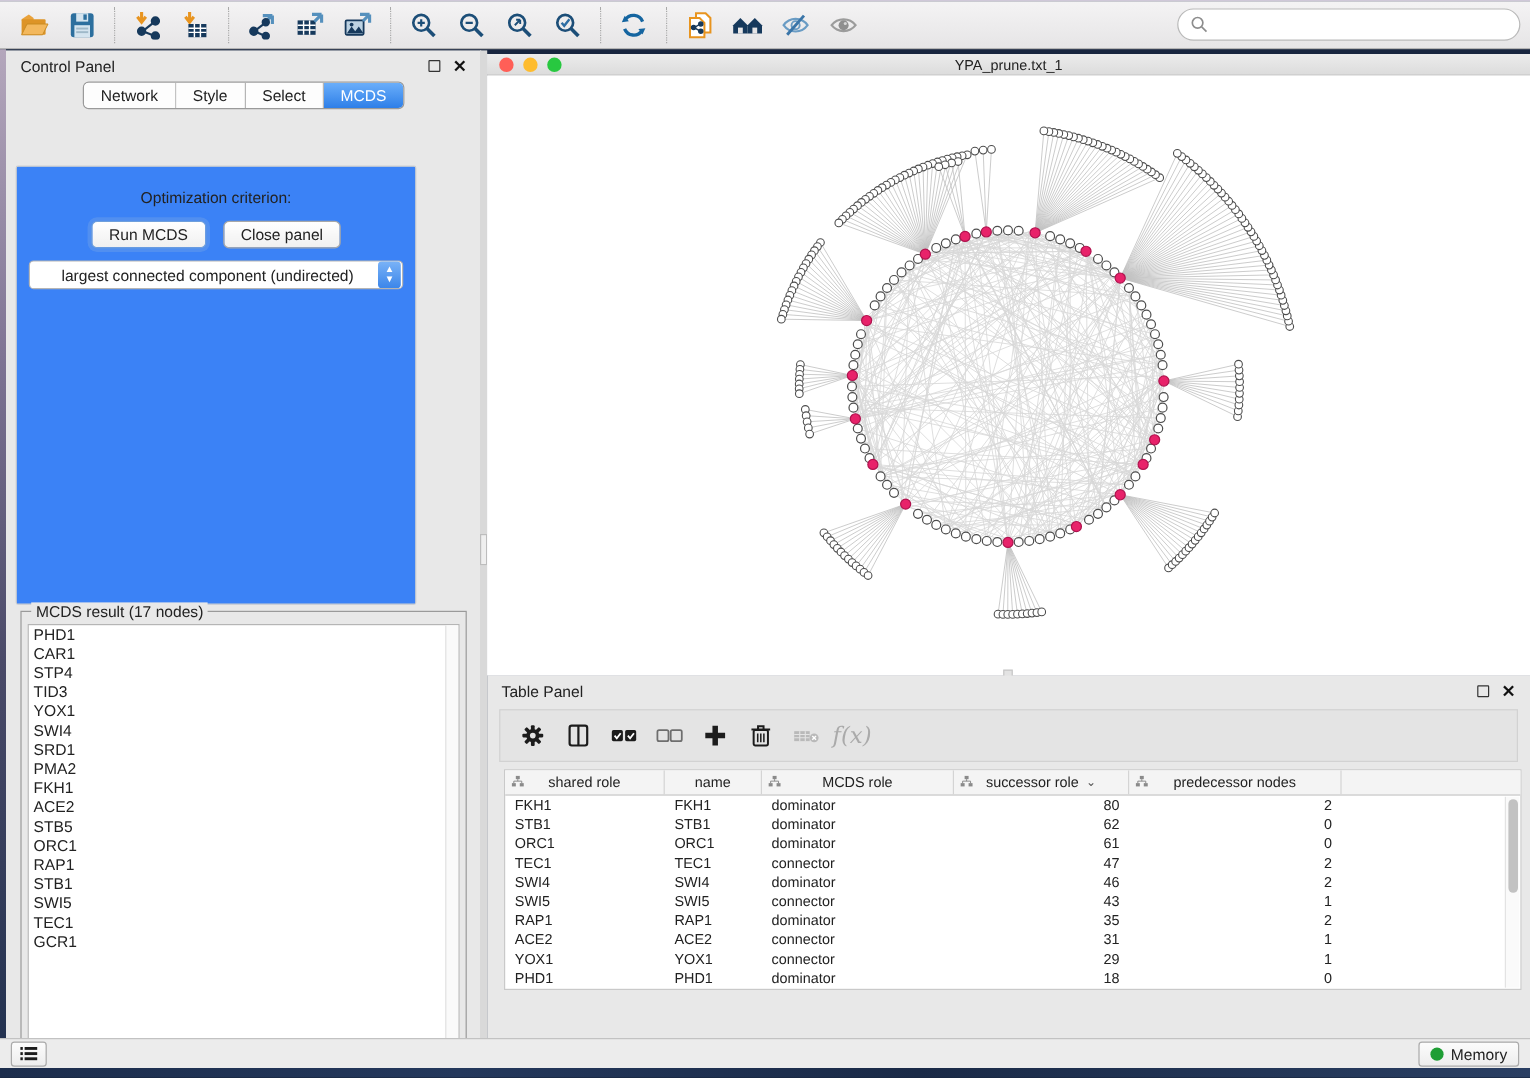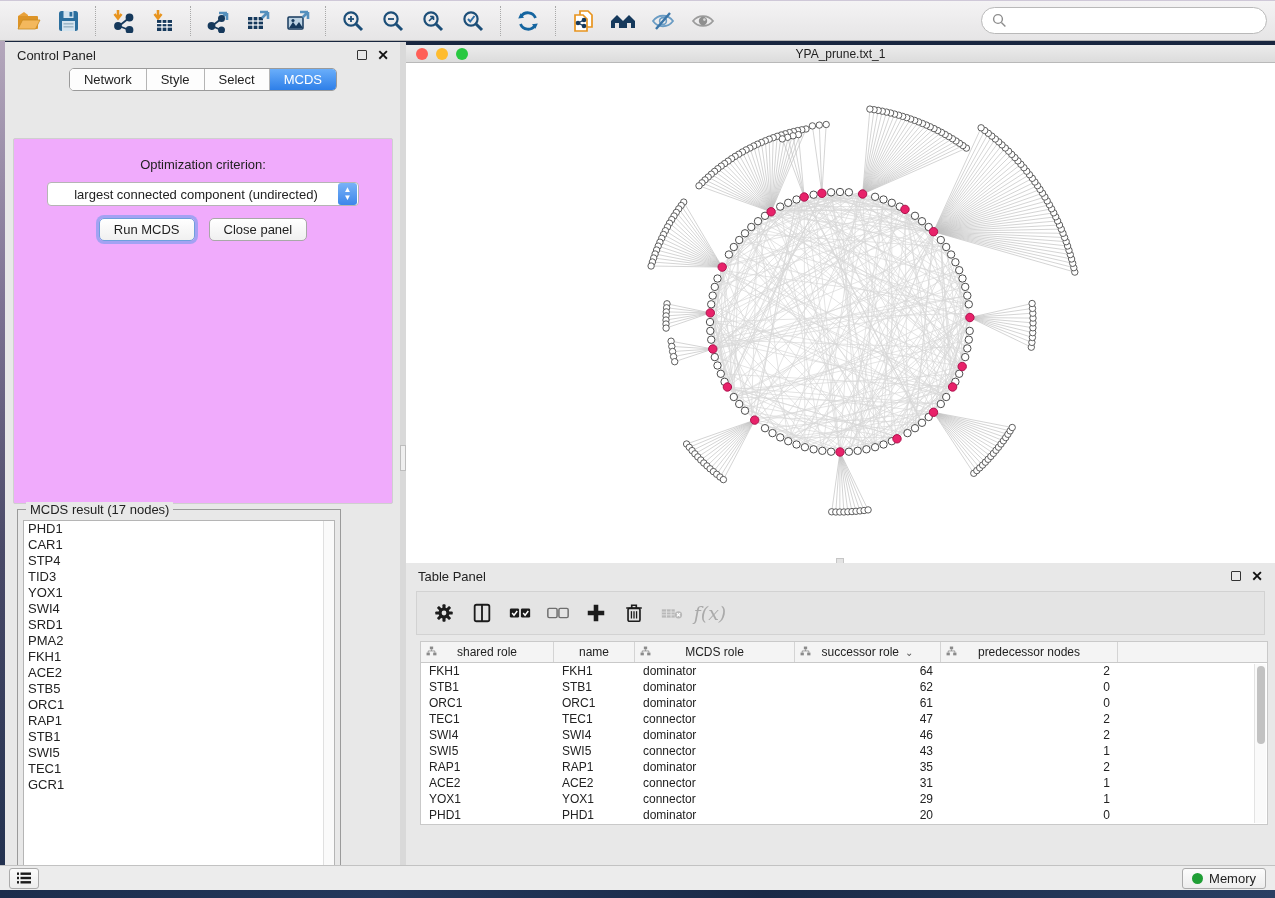--- a/index.html
+++ b/index.html
@@ -35,34 +35,34 @@
     font-size:13px; color:#222; }
   .panel-ctls { margin-left:auto; display:flex; align-items:center; gap:10px; }
   .float-ico { width:10px; height:10px; border:1.6px solid #333; border-radius:1px; display:inline-block; }
   .close-ico { font-size:14px; font-weight:bold; color:#111; line-height:10px; }
   #cp-tabs-row { display:flex; justify-content:center; position:relative; z-index:2; }
   .seg { display:flex; border:1px solid #9a9a9a; border-radius:5px; overflow:hidden; background:#fff; }
   .seg-tab { padding:3px 14px; font-size:13px; color:#222; background:#fdfdfd;
     border-right:1px solid #b5b5b5; cursor:default; }
   .seg-tab:last-child { border-right:none; }
   .seg-tab.active { background:linear-gradient(#6aaefa,#2e7fe8); color:#fff; }
-  #cp-body { position:absolute; left:8px; top:96px; width:380px; height:366px;
-    background:#f0abfc; border:1px solid #cfcfcf; border-radius:2px; text-align:center; }
+  #cp-body { position:absolute; left:8px; top:96px; width:334px; height:366px;
+    background:#3b82f6; border:1px solid #cfcfcf; border-radius:2px; text-align:center; }
   #opt-label { margin-top:18px; font-size:13px; }
   #criterion-select { margin:10px auto 0; width:312px; height:24px; background:#fff;
     border:1px solid #b5b5b5; border-radius:4px; display:flex; align-items:center; }
   #criterion-select .val { flex:1; font-size:13px; text-align:center; padding-left:6px; white-space:nowrap; }
   #criterion-select .stepper { width:19px; height:22px; border-radius:3px; margin-right:1px;
     background:linear-gradient(#79b2f7,#3c86ea); color:#fff; font-size:8px; line-height:8px;
     display:flex; flex-direction:column; align-items:center; justify-content:center; }
   #cp-buttons { margin-top:12px; display:flex; justify-content:center; gap:14px; }
   .btn { font-size:13px; padding:3px 14px; background:linear-gradient(#ffffff,#f0f0f0);
     border:1px solid #a8a8a8; border-radius:5px; color:#222; }
   .btn.focused { box-shadow:0 0 0 3px rgba(100,155,235,.55); border-color:#6f9fdc; }
-  #mcds-result { position:absolute; left:12px; top:467px; width:324px; height:371px;
+  #mcds-result { position:absolute; left:12px; top:467px; width:372px; height:371px;
     border:1px solid #9a9a9a; background:#e8e8e8; }
   #mcds-result legend { position:absolute; top:-8px; left:8px; background:#e8e8e8;
     padding:0 4px; font-size:13px; }
   #mcds-list { position:absolute; left:5px; top:10px; right:5px; bottom:5px;
     background:#fff; border:1px solid #b5b5b5; overflow:hidden; }
   #mcds-scroll { position:absolute; right:0; top:0; bottom:0; width:11px;
     background:#fafafa; border-left:1px solid #e0e0e0; }
   .mcds-item { font-size:13px; line-height:16px; padding-left:4px; }
 
   
@@ -309,30 +309,30 @@
   <div id="cp-tabs-row">
     <div class="seg" id="cp-seg">
         <div class="seg-tab">Network</div>
         <div class="seg-tab">Style</div>
         <div class="seg-tab">Select</div>
         <div class="seg-tab active">MCDS</div>
       </div>
   </div>
   <div id="cp-body">
     <div id="opt-label">Optimization criterion:</div>
+    <div id="cp-buttons">
+      <button class="btn focused">Run MCDS</button>
+      <button class="btn">Close panel</button>
+    </div>
     <div id="criterion-select">
       <span class="val">largest connected component (undirected)</span>
       <span class="stepper">
           <span>▲</span>
           <span>▼</span>
         </span>
-    </div>
-    <div id="cp-buttons">
-      <button class="btn focused">Run MCDS</button>
-      <button class="btn">Close panel</button>
     </div>
   </div>
   <div id="mcds-result">
     <legend>MCDS result (17 nodes)</legend>
     <div id="mcds-list">
       <div id="mcds-items">
           <div class="mcds-item">PHD1</div>
           <div class="mcds-item">CAR1</div>
           <div class="mcds-item">STP4</div>
           <div class="mcds-item">TID3</div>
@@ -1283,21 +1283,21 @@
           </svg>
           <span>predecessor nodes</span>
         </div>
         <div class="th" style="flex: 1 1 0%; border-right: none;"></div>
       </div>
     <div class="tbl-rows" id="tbl-rows">
         <div class="tr">
           <div class="td" style="width: 133px;">FKH1</div>
           <div class="td" style="width: 81px;">FKH1</div>
           <div class="td" style="width: 160px;">dominator</div>
-          <div class="td num" style="width: 146px;">64</div>
+          <div class="td num" style="width: 146px;">80</div>
           <div class="td num" style="width: 177px;">2</div>
         </div>
         <div class="tr">
           <div class="td" style="width: 133px;">STB1</div>
           <div class="td" style="width: 81px;">STB1</div>
           <div class="td" style="width: 160px;">dominator</div>
           <div class="td num" style="width: 146px;">62</div>
           <div class="td num" style="width: 177px;">0</div>
         </div>
         <div class="tr">
@@ -1346,21 +1346,21 @@
           <div class="td" style="width: 133px;">YOX1</div>
           <div class="td" style="width: 81px;">YOX1</div>
           <div class="td" style="width: 160px;">connector</div>
           <div class="td num" style="width: 146px;">29</div>
           <div class="td num" style="width: 177px;">1</div>
         </div>
         <div class="tr">
           <div class="td" style="width: 133px;">PHD1</div>
           <div class="td" style="width: 81px;">PHD1</div>
           <div class="td" style="width: 160px;">dominator</div>
-          <div class="td num" style="width: 146px;">20</div>
+          <div class="td num" style="width: 146px;">18</div>
           <div class="td num" style="width: 177px;">0</div>
         </div>
       </div>
     <div id="tbl-vscroll">
         <div class="thumb"></div>
       </div>
   </div>
 </div>
 
 <div id="status-bar">

